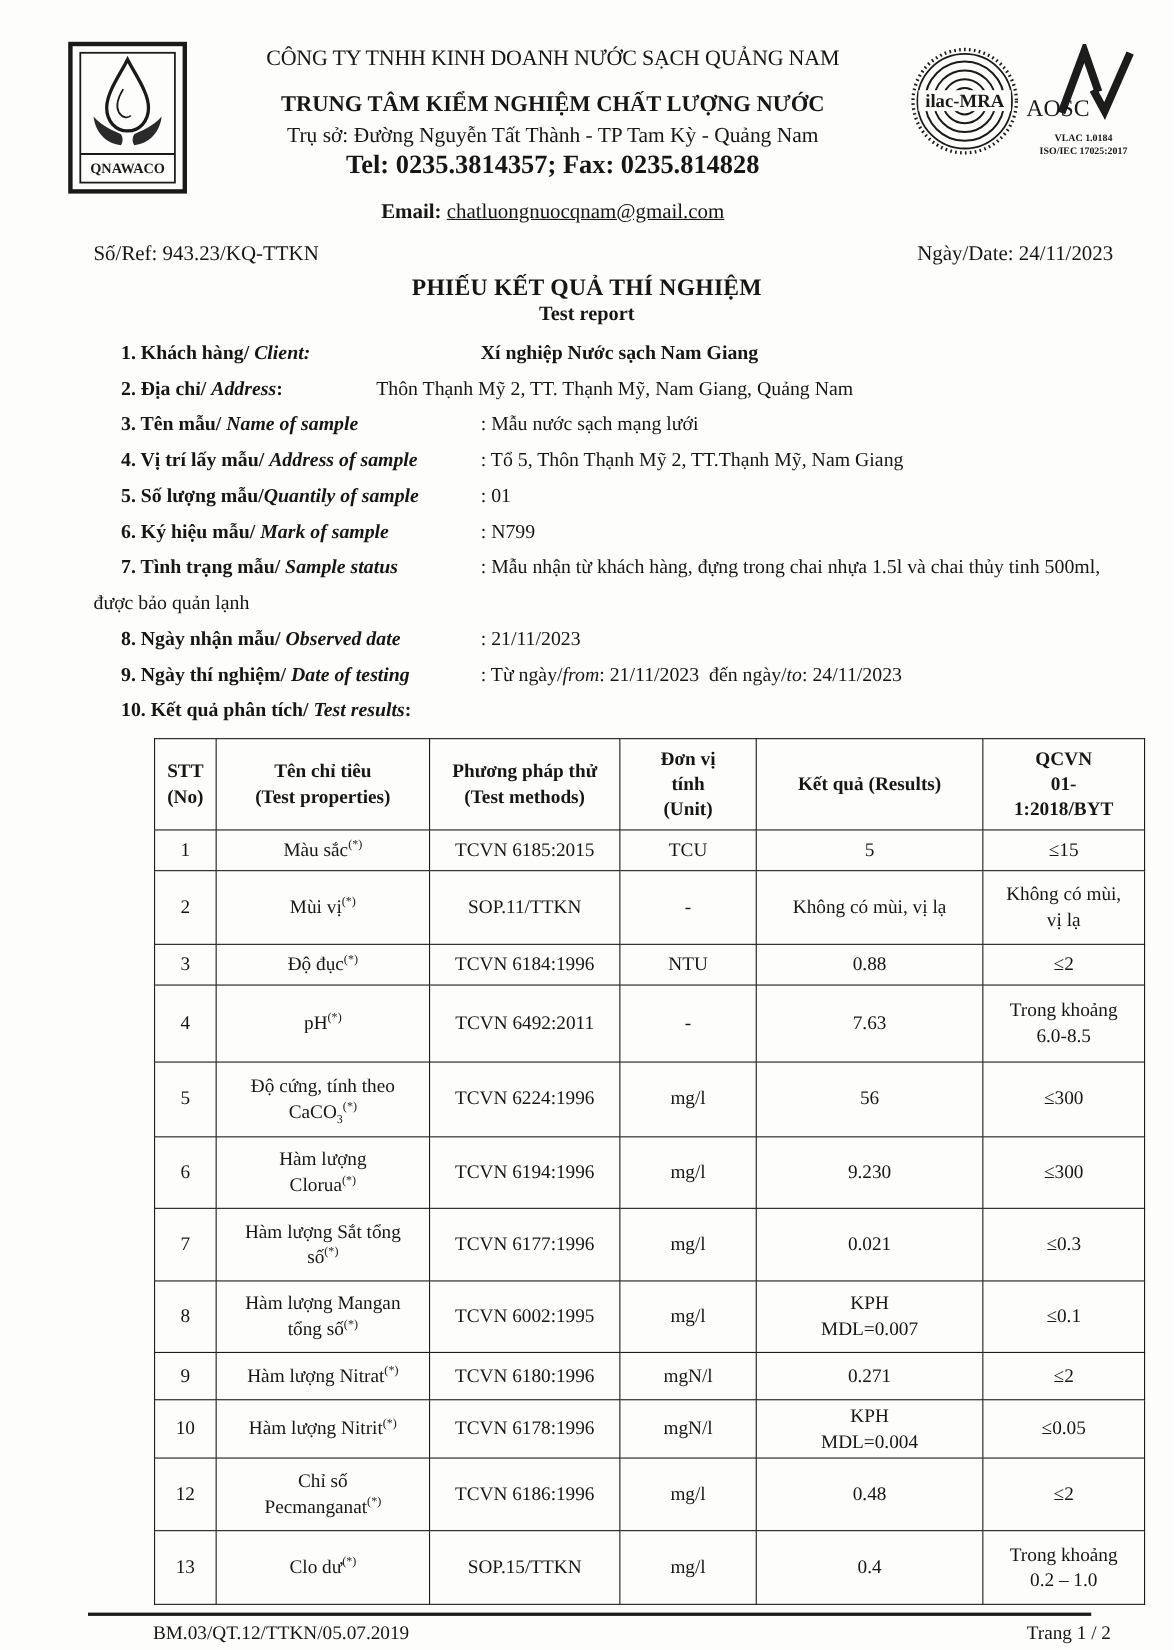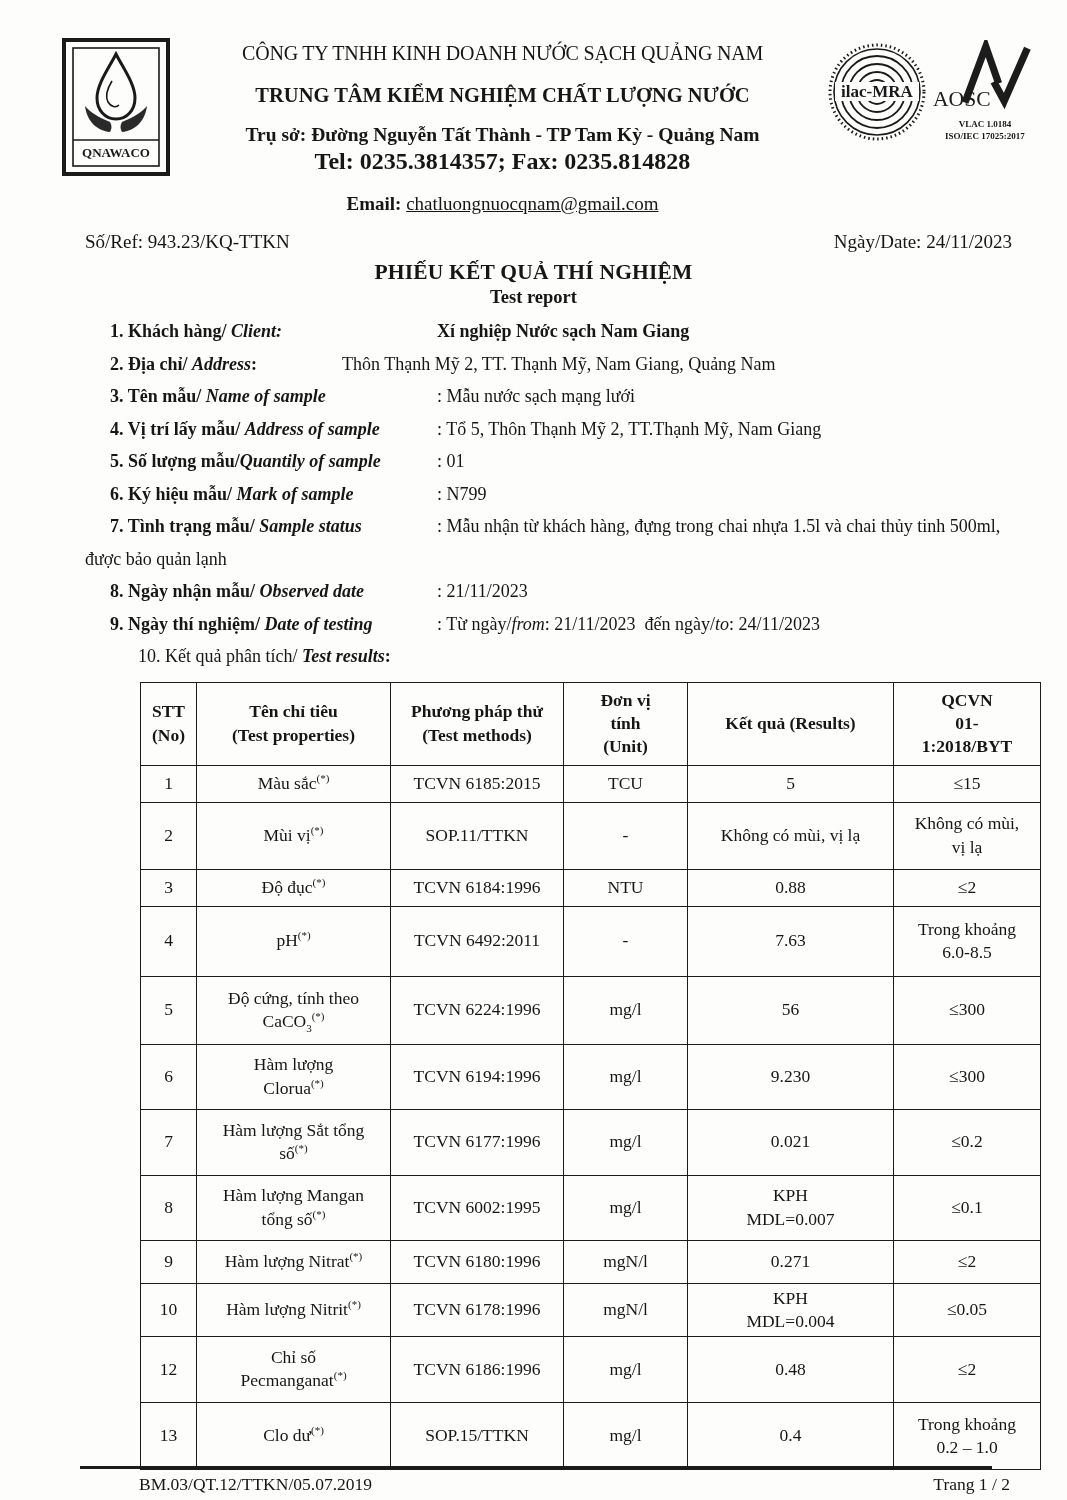--- a/index.html
+++ b/index.html
@@ -6,21 +6,21 @@
   .page {
     position:relative; width:1067px; height:1500px; background:#fdfdfc;
     font-family:"Liberation Serif", serif; color:#161616; overflow:hidden;
   }
   
   .header { display:flex; align-items:flex-start; padding:36px 30px 0 60px; }
   .logo-left { flex:0 0 118px; }
   .header-center { flex:1; text-align:center; padding-top:6px; }
   .h-line1 { font-size:20px; letter-spacing:-0.2px; white-space:nowrap; }
   .h-line2 { font-size:20.5px; font-weight:bold; margin-top:19px; white-space:nowrap; }
-  .h-line3 { font-size:19.5px; font-weight:bold; margin-top:17px; white-space:nowrap; }
+  .h-line3 { font-size:19.5px; font-weight:normal; margin-top:6px; white-space:nowrap; }
   .h-line4 { font-size:24px; font-weight:bold; margin-top:2px; }
   .h-line5 { font-size:19px; font-weight:bold; margin-top:18px; }
   .email-link { font-weight:normal; text-decoration:underline; }
   .header-right { flex:0 0 210px; display:flex; gap:6px; padding-top:4px; }
   .ilac-wrap { width:100px; }
   .aosc-wrap { width:104px; text-align:center; }
   .aosc-small { font-size:9px; font-weight:bold; line-height:1.35; white-space:pre-line; }
   
   .ref-row { display:flex; justify-content:space-between; padding:16px 55px 0 85px; font-size:19px; }
   .title-vn { text-align:center; font-weight:bold; font-size:21.5px; margin-top:7px; letter-spacing:0.2px; }
@@ -121,21 +121,21 @@
   <div class="info-list" id="info-list">
       <div class="info-item"><span class="info-label"><span style="font-weight: bold;">1. Khách hàng/ </span><span style="font-weight: bold; font-style: italic;">Client:</span></span><span class="info-value"><span style="font-weight: bold;">Xí nghiệp Nước sạch Nam Giang</span></span></div>
       <div class="info-item narrow"><span class="info-label"><span style="font-weight: bold;">2. Địa chỉ/ </span><span style="font-weight: bold; font-style: italic;">Address</span><span style="font-weight: bold;">:</span></span><span class="info-value"><span>Thôn Thạnh Mỹ 2, TT. Thạnh Mỹ, Nam Giang, Quảng Nam</span></span></div>
       <div class="info-item"><span class="info-label"><span style="font-weight: bold;">3. Tên mẫu/ </span><span style="font-weight: bold; font-style: italic;">Name of sample</span></span><span class="info-value"><span>: Mẫu nước sạch mạng lưới</span></span></div>
       <div class="info-item"><span class="info-label"><span style="font-weight: bold;">4. Vị trí lấy mẫu/ </span><span style="font-weight: bold; font-style: italic;">Address of sample</span></span><span class="info-value"><span>: Tổ 5, Thôn Thạnh Mỹ 2, TT.Thạnh Mỹ, Nam Giang</span></span></div>
       <div class="info-item"><span class="info-label"><span style="font-weight: bold;">5. Số lượng mẫu/</span><span style="font-weight: bold; font-style: italic;">Quantily of sample</span></span><span class="info-value"><span>: 01</span></span></div>
       <div class="info-item"><span class="info-label"><span style="font-weight: bold;">6. Ký hiệu mẫu/ </span><span style="font-weight: bold; font-style: italic;">Mark of sample</span></span><span class="info-value"><span>: N799</span></span></div>
       <div class="info-item wrap"><span class="info-label"><span style="font-weight: bold;">7. Tình trạng mẫu/ </span><span style="font-weight: bold; font-style: italic;">Sample status</span></span><span class="info-value"><span>: Mẫu nhận từ khách hàng, đựng trong chai nhựa 1.5l và chai thủy tinh 500ml, được bảo quản lạnh</span></span></div>
       <div class="info-item"><span class="info-label"><span style="font-weight: bold;">8. Ngày nhận mẫu/ </span><span style="font-weight: bold; font-style: italic;">Observed date</span></span><span class="info-value"><span>: 21/11/2023</span></span></div>
       <div class="info-item"><span class="info-label"><span style="font-weight: bold;">9. Ngày thí nghiệm/ </span><span style="font-weight: bold; font-style: italic;">Date of testing</span></span><span class="info-value"><span>: Từ ngày/</span><span style="font-style: italic;">from</span><span>: 21/11/2023&nbsp; đến ngày/</span><span style="font-style: italic;">to</span><span>: 24/11/2023</span></span></div>
-      <div class="info-item"><span class="info-label"><span style="font-weight: normal; margin-left: 28px;">10. Kết quả phân tích/ </span><span style="font-weight: bold; font-style: italic;">Test results</span><span style="font-weight: bold;">:</span></span><span class="info-value"></span></div>
+      <div class="info-item"><span class="info-label"><span style="font-weight: bold;">10. Kết quả phân tích/ </span><span style="font-weight: bold; font-style: italic;">Test results</span><span style="font-weight: bold;">:</span></span><span class="info-value"></span></div>
     </div>
 
   <table class="results-table">
     <colgroup>
       <col style="width:56px">
         <col style="width:194px">
         <col style="width:173px">
       <col style="width:124px">
         <col style="width:206px">
         <col style="width:147px">
@@ -207,21 +207,21 @@
           <td class="pre">mg/l</td>
           <td class="pre">9.230</td>
           <td class="pre">≤300</td>
         </tr>
         <tr>
           <td>7</td>
           <td><span>Hàm lượng Sắt tổng</span><br><span>số</span><span class="sup">(*)</span></td>
           <td><span>TCVN 6177:1996</span></td>
           <td class="pre">mg/l</td>
           <td class="pre">0.021</td>
-          <td class="pre">≤0.2</td>
+          <td class="pre">≤0.3</td>
         </tr>
         <tr>
           <td>8</td>
           <td><span>Hàm lượng Mangan</span><br><span>tổng số</span><span class="sup">(*)</span></td>
           <td><span>TCVN 6002:1995</span></td>
           <td class="pre">mg/l</td>
           <td class="pre">KPH
 MDL=0.007</td>
           <td class="pre">≤0.1</td>
         </tr>

